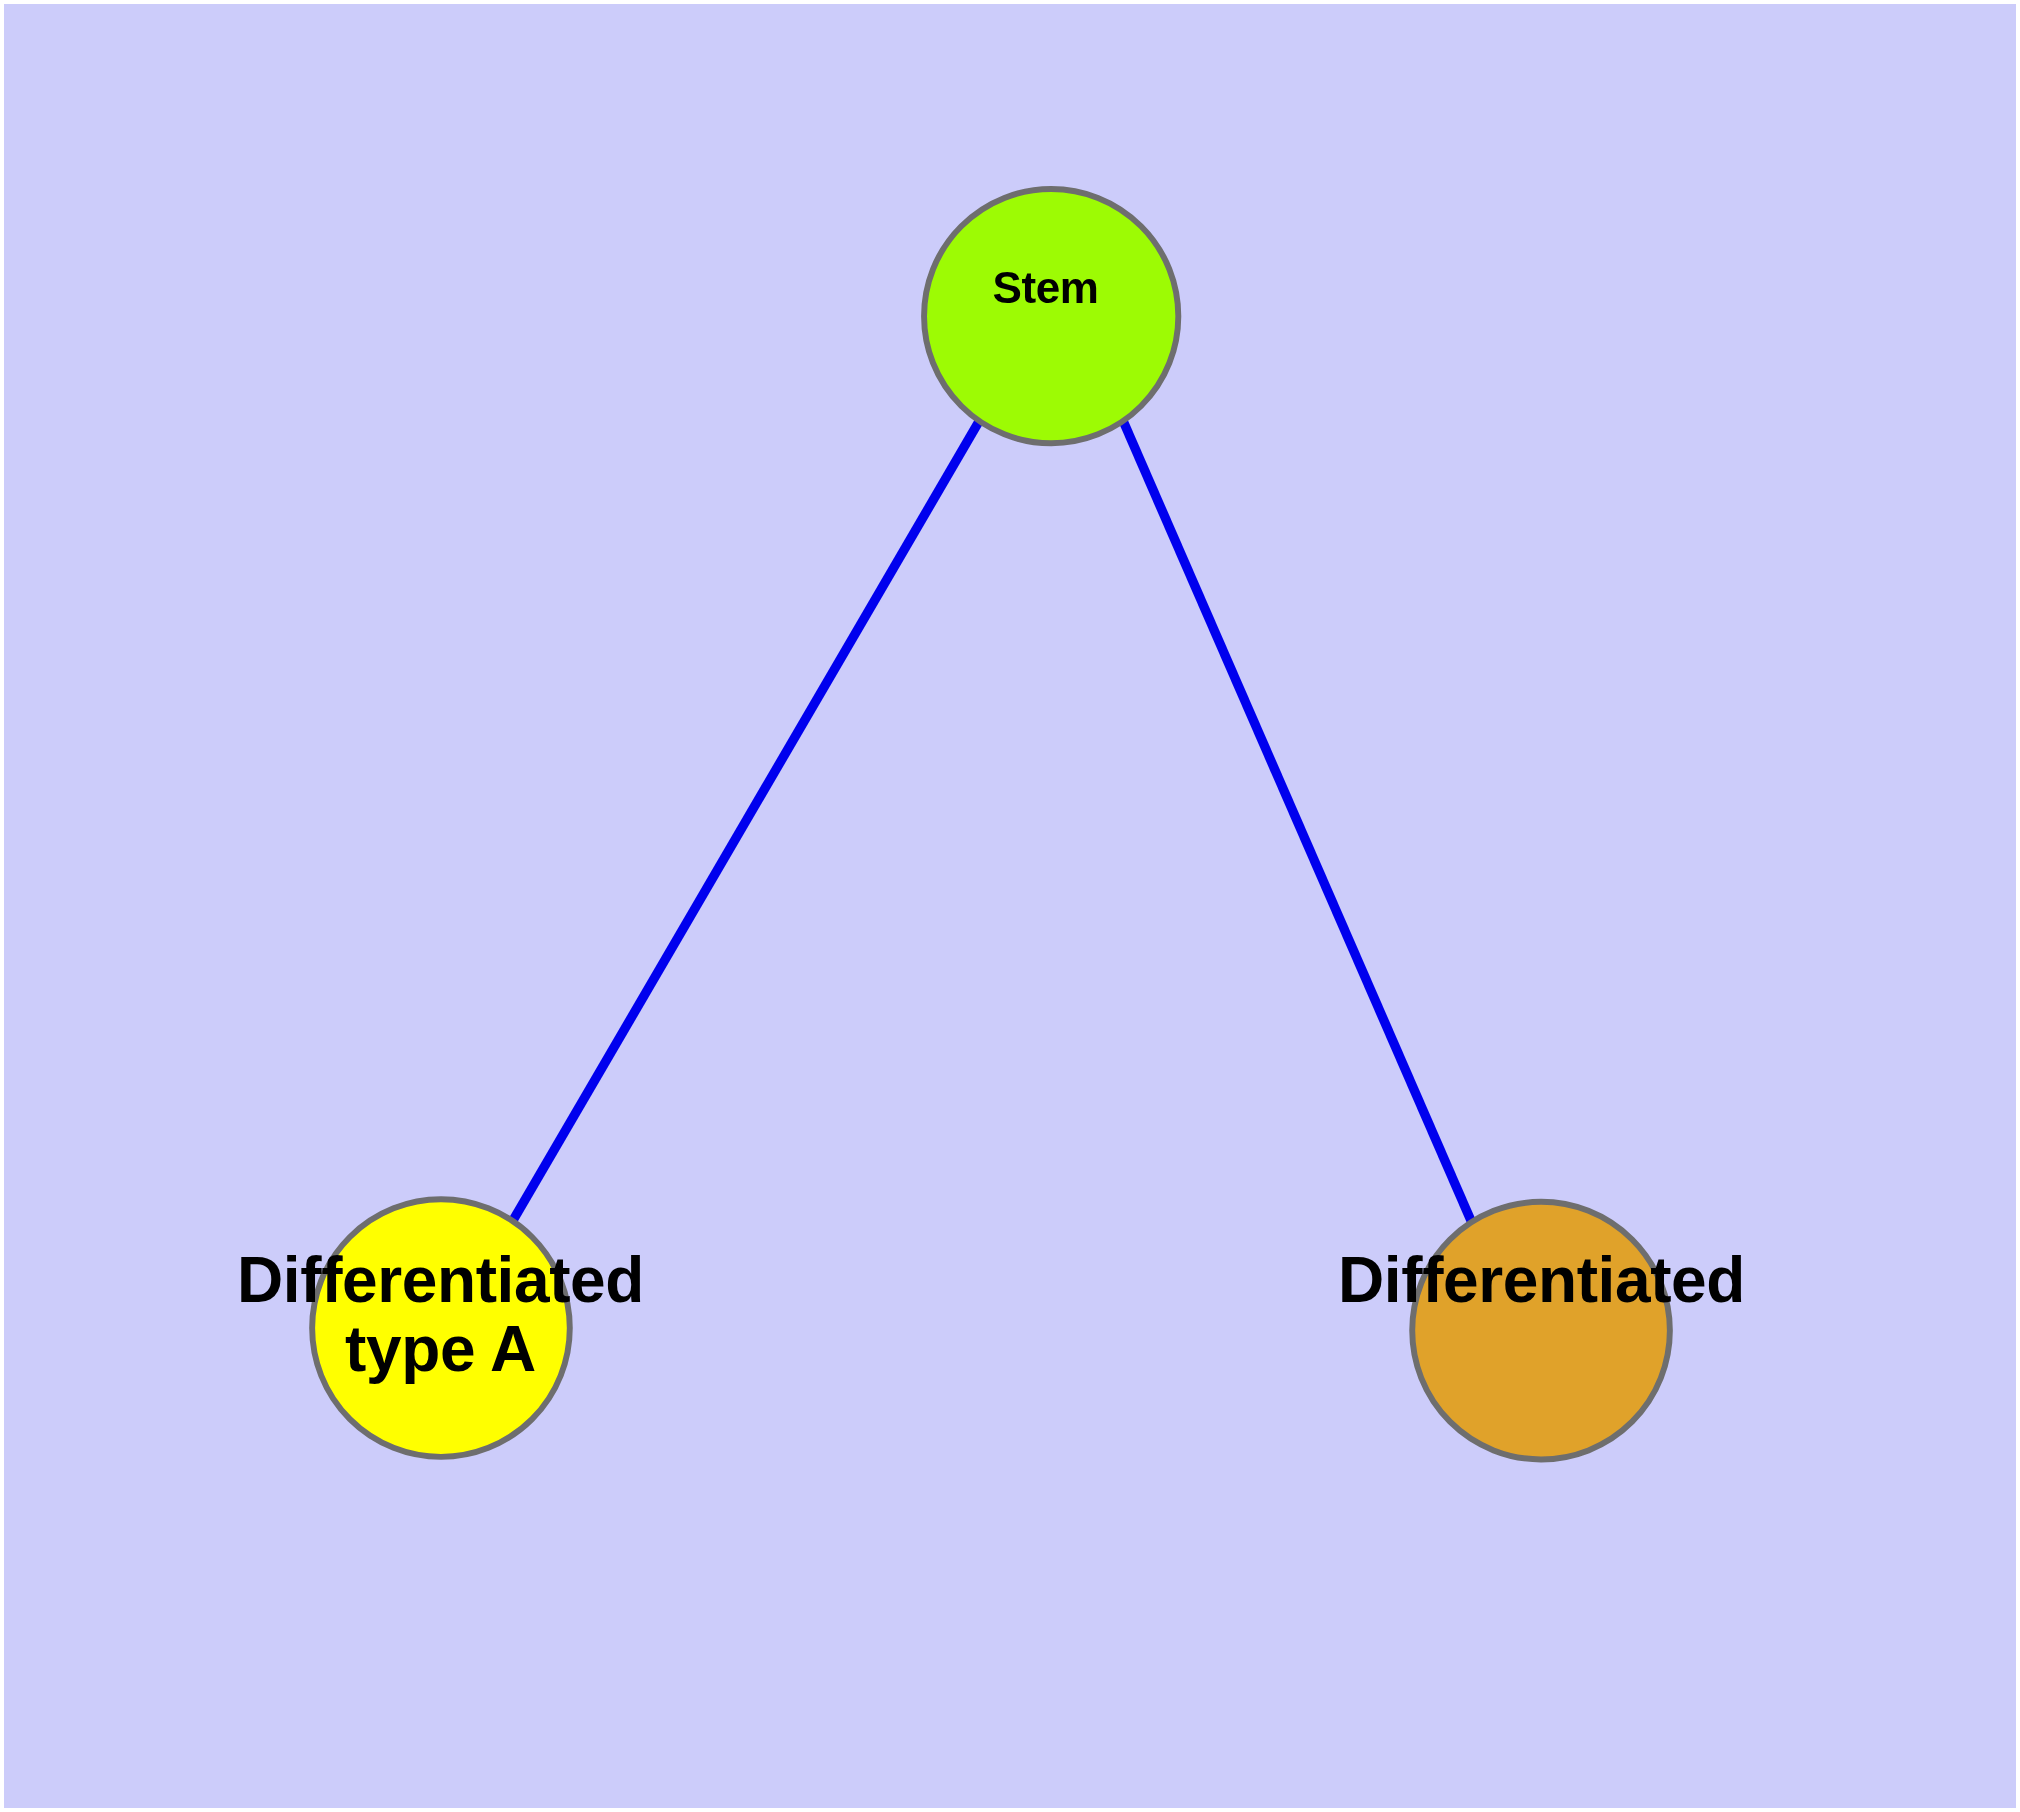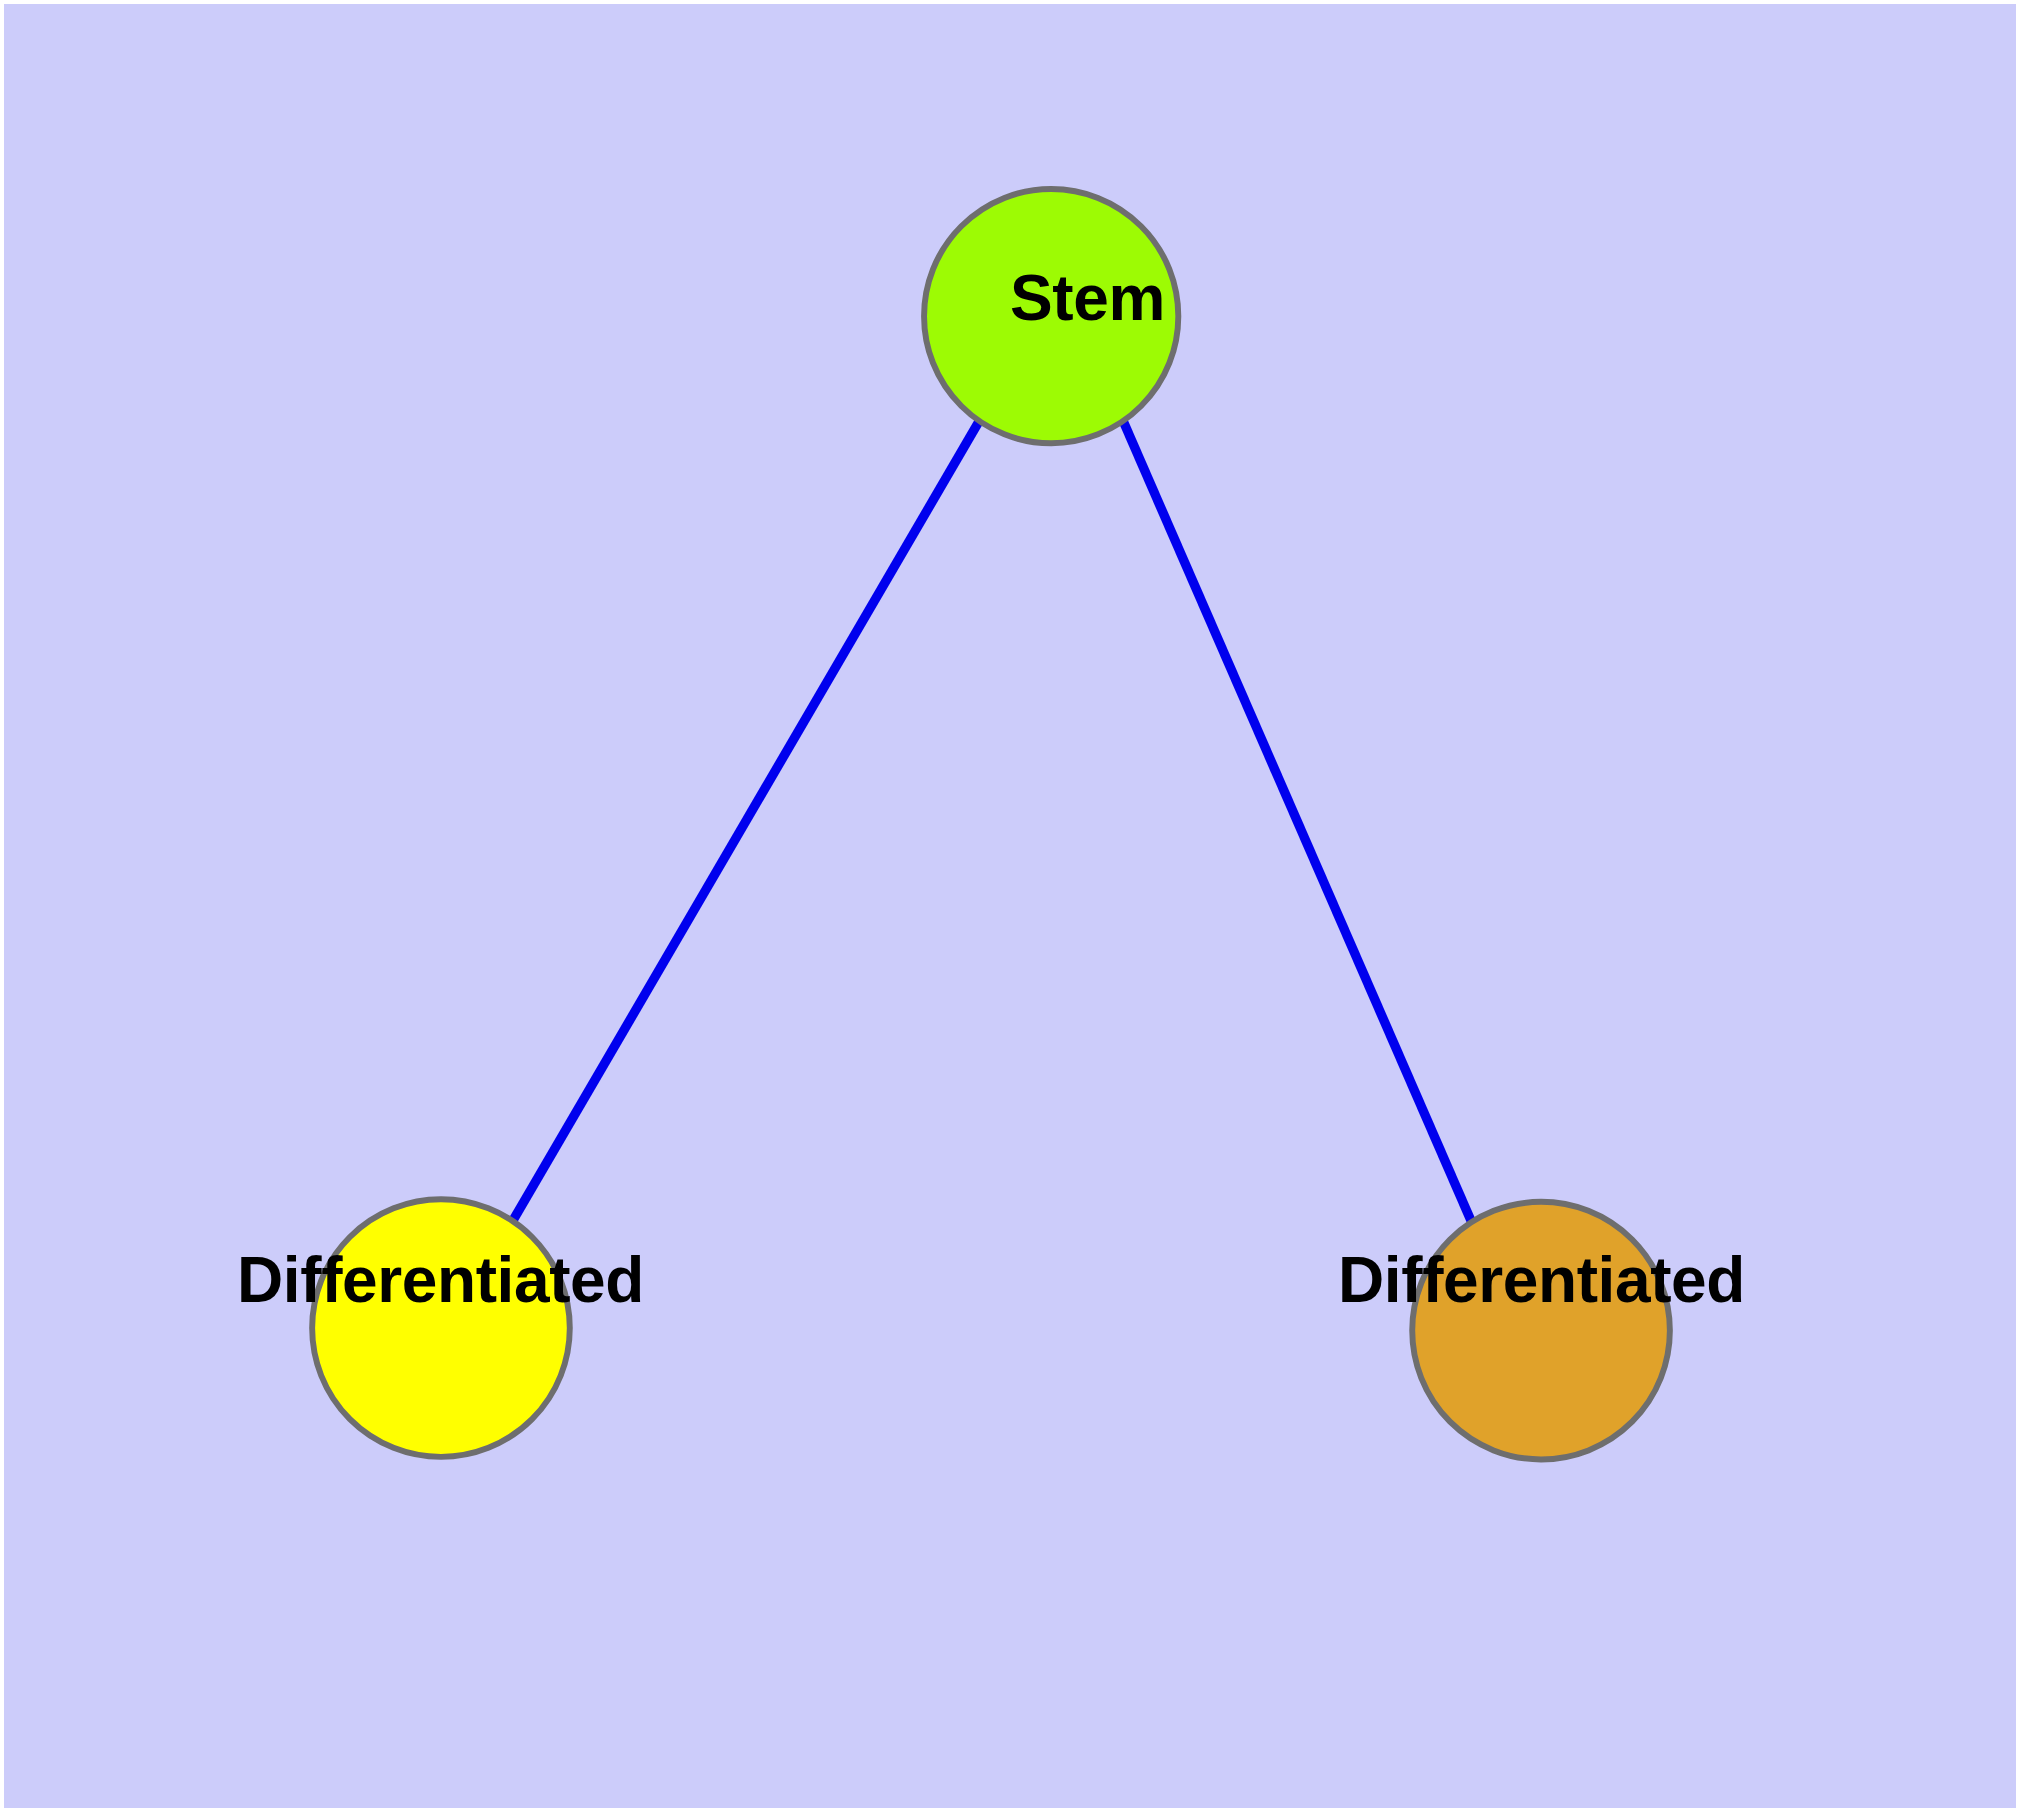--- a/index.html
+++ b/index.html
@@ -37,24 +37,24 @@
     text-align: center;
     color: #000000;
     font-weight: bold;
     font-family: "Liberation Sans", sans-serif;
     white-space: nowrap;
     line-height: 1.08;
     letter-spacing: -0.4px;
   }
   .node-label span { display: block; }
   #label-stem {
-    left: 833px;
+    left: 791px;
     top: 264px;
     width: 509px;
-    font-size: 64px;
+    font-size: 44px;
   }
   #label-diff-a {
     left: 186px;
     top: 1246px;
     width: 509px;
     font-size: 64px;
   }
   #label-diff-b {
     left: 1287px;
     top: 1246px;
@@ -82,20 +82,21 @@
       <circle cx="1818" cy="1570" r="152" fill="#e0a22a" stroke="#6e6e6e" stroke-width="7"></circle>
     </g>
   </svg>
 
   <div class="node-label" id="label-stem">
     <span>Stem</span>
   </div>
 
   <div class="node-label" id="label-diff-a">
     <span>Differentiated</span>
+    <span>type A</span>
   </div>
 
   <div class="node-label" id="label-diff-b">
     <span>Differentiated</span>
   </div>
 
 </div>
 
 
 </body></html>

